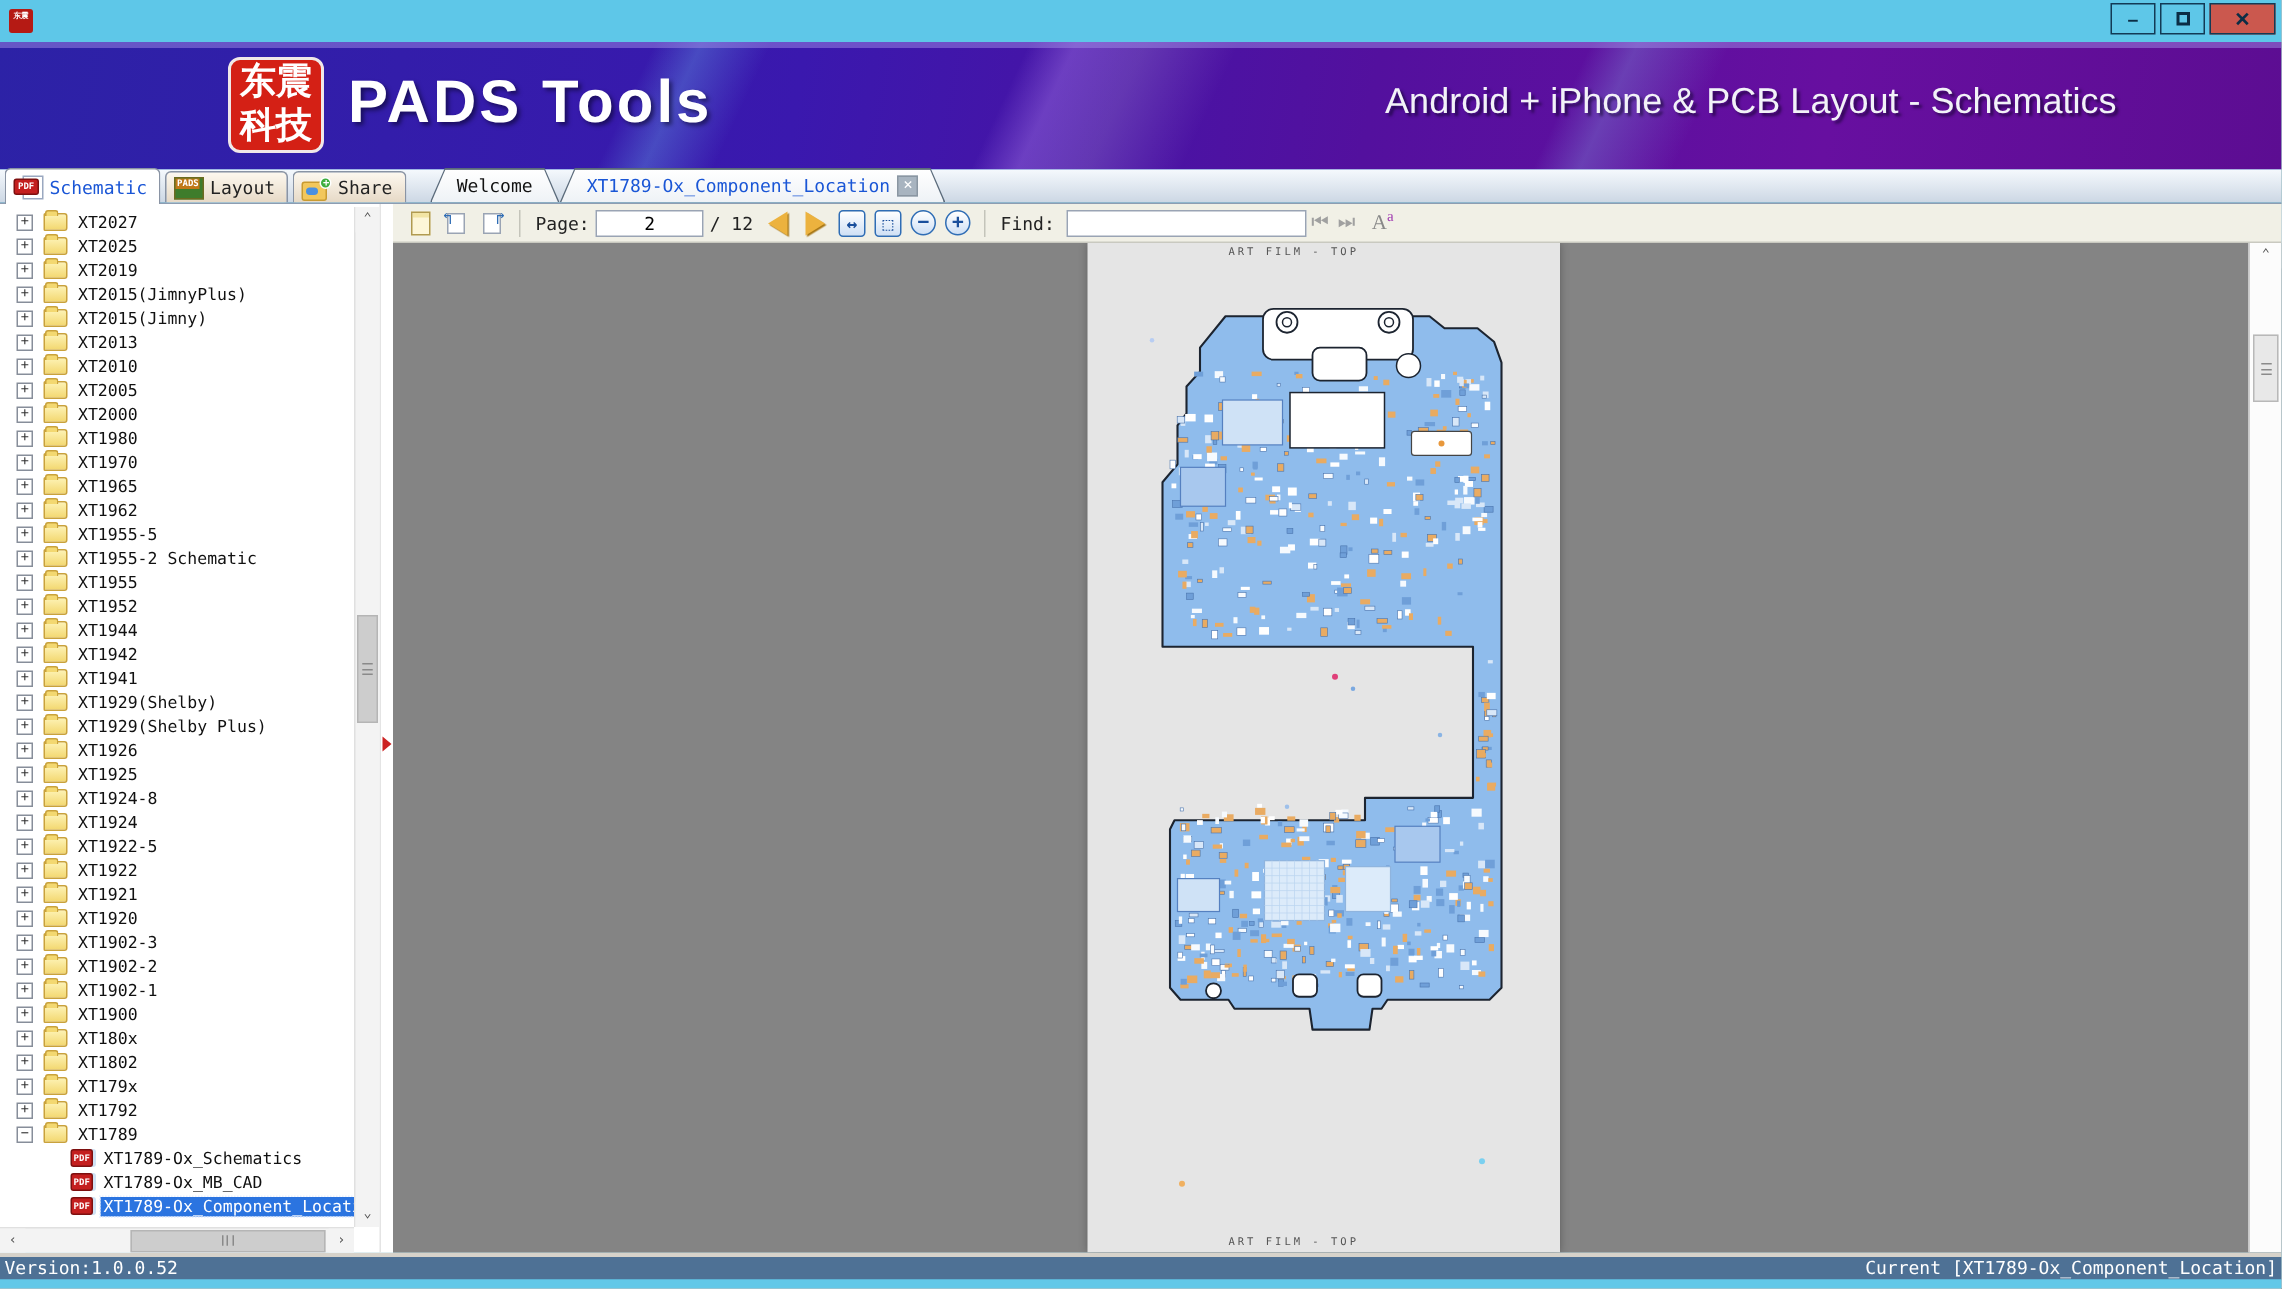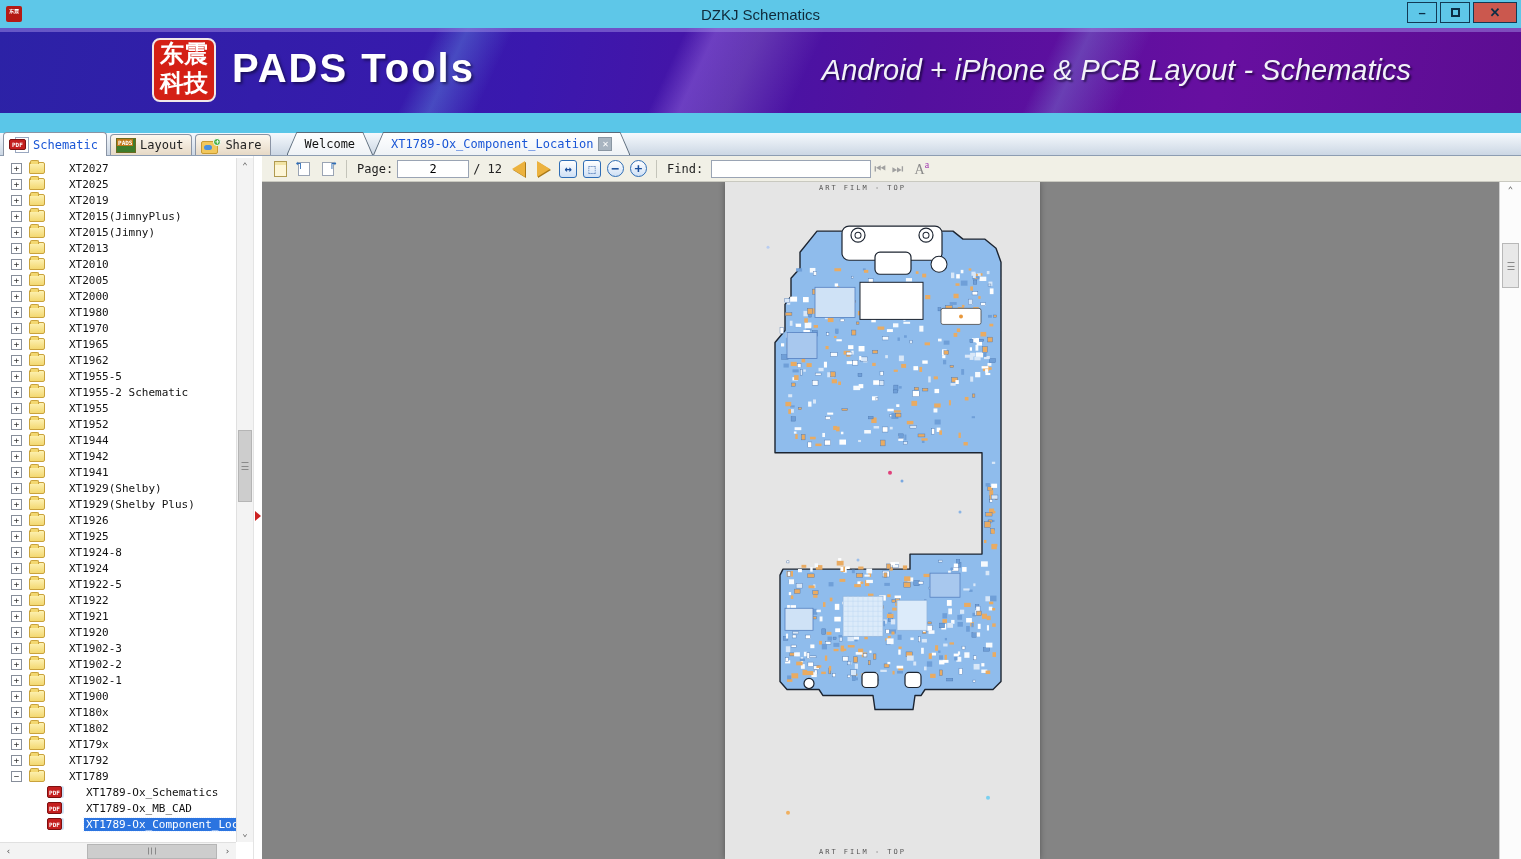--- a/index.html
+++ b/index.html
@@ -26,25 +26,25 @@
             background:linear-gradient(115deg,transparent 28%,rgba(120,220,255,.25) 30%,transparent 33%,
                        transparent 44%,rgba(200,160,255,.30) 46%,rgba(255,255,255,.15) 49%,transparent 53%,
                        transparent 68%,rgba(150,230,255,.22) 70%,transparent 74%); }
   .banner::after { content:''; position:absolute; top:0; left:0; right:0; height:4px; background:rgba(160,140,230,.5); }
   .logo-box { position:absolute; left:152px; top:10px; width:64px; height:64px; background:#d42015; border-radius:8px;
               border:2px solid #f0e8e8; color:#fff; font-weight:bold; font-size:24px; line-height:29px;
               text-align:center; font-family:"DejaVu Sans",sans-serif; }
   .brand { position:absolute; left:232px; top:18px; color:#fff; font-family:"Liberation Sans",sans-serif;
            font-weight:bold; font-size:40px; letter-spacing:2px; text-shadow:2px 2px 3px rgba(0,0,20,.5); }
   .tagline { position:absolute; right:110px; top:26px; color:#f2f2f8; font-family:"Liberation Sans",sans-serif;
-             font-size:29px; text-shadow:2px 2px 2px rgba(0,0,20,.55);font-style:italic; }
+             font-size:24px; text-shadow:2px 2px 2px rgba(0,0,20,.55); }
 
   
   .tabbar { height:23px; background:linear-gradient(#f5f9fd,#ccd7e4); border-bottom:1px solid #8d9db2;
-            display:flex; align-items:flex-end; flex:0 0 auto; position:relative; z-index:5;margin-top:20px; }
+            display:flex; align-items:flex-end; flex:0 0 auto; position:relative; z-index:5; }
   .modetab { height:21px; display:flex; align-items:center; padding:0 8px 0 5px; margin-left:3px;
              border:1px solid #8a94a4; border-bottom:none; border-radius:4px 4px 0 0;
              background:linear-gradient(#fdf8ef,#e6d9c6); font-size:12px; color:#222; cursor:pointer; }
   .modetab.active { height:24px; background:#fff; margin-bottom:-1px; color:#1a56d6; }
   .modetab .lbl { margin-left:4px; }
   .icon-pdf { width:20px; height:15px; position:relative; }
   .icon-pdf::before { content:''; position:absolute; right:0; top:0; width:12px; height:14px; background:#fff;
                       border:1px solid #9aa8c0; }
   .icon-pdf .badge { position:absolute; left:0; top:2px; background:#c41f1f; color:#fff; font-size:6px; font-weight:bold;
                      padding:1px 2px; border-radius:2px; border:1px solid #7d1010; }
@@ -81,21 +81,21 @@
   .tree-row.exp-minus .expander::before { content:'−'; }
   .tree-row.child .expander { visibility:hidden; width:11px; margin-left:29px; }
   .tree-row .ticon { margin-left:7px; flex:0 0 auto; position:relative; }
   .tree-row.t-folder .ticon { width:16px; height:12px; background:linear-gradient(#fdf2b4,#f3d871); border:1px solid #c9a23c;
                               border-radius:1px 2px 2px 1px; }
   .tree-row.t-folder .ticon::before { content:''; position:absolute; left:0; top:-3px; width:7px; height:3px;
                               background:#f3d871; border:1px solid #c9a23c; border-bottom:none; border-radius:2px 2px 0 0; }
   .tree-row.t-pdf .ticon { width:15px; height:12px; background:#c41f1f; border:1px solid #7d1010; border-radius:2px;
                            color:#fff; font-size:6px; font-weight:bold; line-height:11px; text-align:center;
                            box-shadow:2px 0 0 #cfe2f4; }
-  .tree-row .tlabel { margin-left:22px; padding:0 2px; }
+  .tree-row .tlabel { margin-left:5px; padding:0 2px; }
   .tree-row.selected .tlabel { background:#2b74e0; color:#fff; outline:1px dotted #e8f0ff; }
 
   
   .vscroll { position:absolute; top:2px; right:0; width:17px; bottom:17px; background:#f3f3f3; border-left:1px solid #e0e0e0; }
   .hscroll { position:absolute; left:0; right:17px; bottom:0; height:17px; background:#f3f3f3; border-top:1px solid #e0e0e0;
              display:flex; align-items:center; }
   .sb-btn { width:17px; height:17px; background:#f3f3f3; color:#505050; font-size:9px; line-height:17px;
             text-align:center; cursor:pointer; flex:0 0 auto; user-select:none; }
   .vscroll .sb-btn { width:100%; }
   .vscroll .sb-btn.down { position:absolute; bottom:0; }
@@ -161,21 +161,20 @@
 </style>
 </head>
 <body>
 
 <div class="app">
 
   <div class="titlebar">
     <div class="app-icon">
       <span>东震</span>
     </div>
-    <div class="title-text">DZKJ Schematics</div>
     <div class="win-btns">
       <div class="win-btn">–</div>
       <div class="win-btn">
           <span class="max-glyph"></span>
         </div>
       <div class="win-btn close">✕</div>
     </div>
   </div>
 
   <div class="banner">
@@ -1184,13 +1183,20 @@
         <div class="viewer-vscroll">
           <div class="sb-btn">⌃</div>
           <div class="sb-thumb">
               <span class="sb-grip"></span>
             </div>
         </div>
       </div>
     </div>
   </div>
 
+  <div class="statusbar">
+    <div class="status-main">
+      <span>Version:1.0.0.52</span>
+      <span>Current [XT1789-Ox_Component_Location]</span>
+    </div>
+    <div class="status-strip"></div>
+  </div>
 </div>
 
 </body></html>

